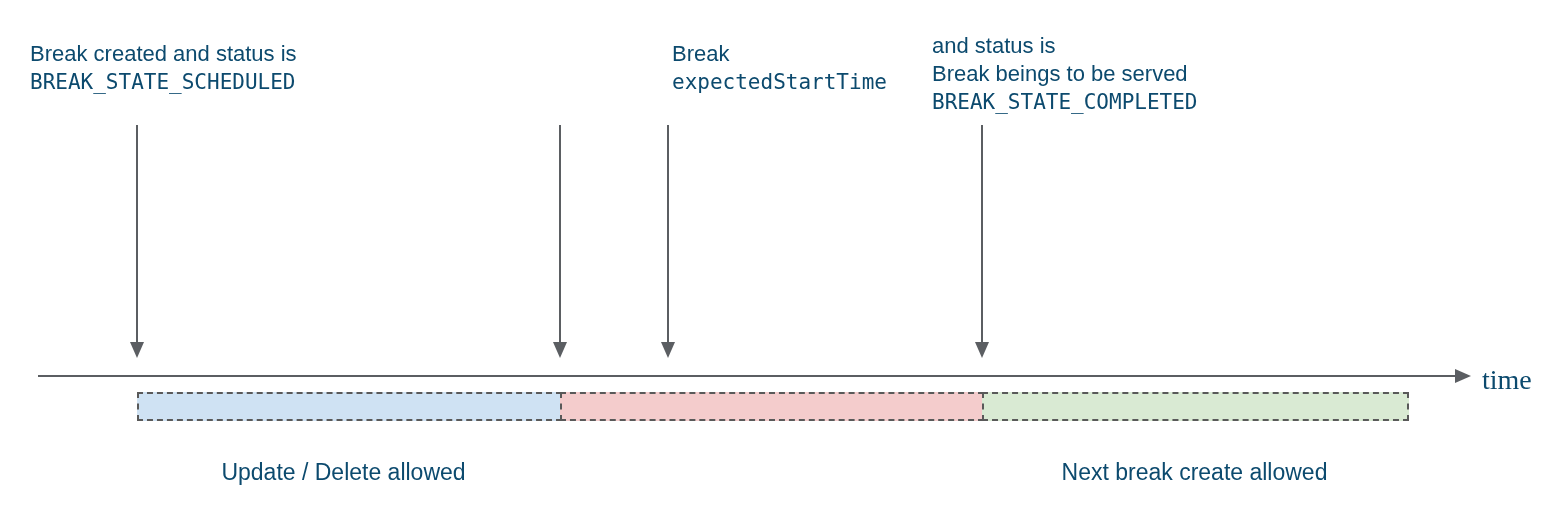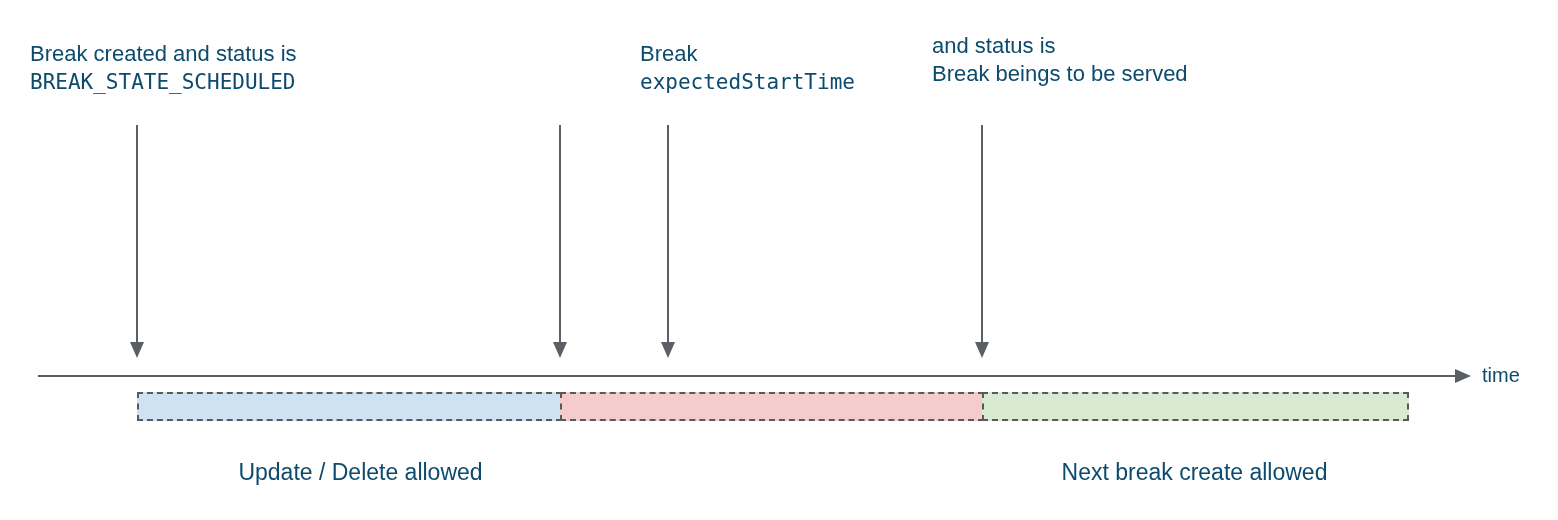--- a/index.html
+++ b/index.html
@@ -22,21 +22,21 @@
     font-size: 22px;
     line-height: 28px;
     white-space: nowrap;
   }
   .annotation .mono {
     font-family: "DejaVu Sans Mono", "Liberation Mono", monospace;
     font-size: 21px;
   }
   .ann-1 { left: 30px;  top: 40px; }
   .ann-2 { left: 352px; top: 40px; }
-  .ann-3 { left: 640px; top: 40px; }
+  .ann-3 { left: 672px; top: 40px; }
   .ann-4 { left: 932px; top: 32px; }
   
   .arrow {
     position: absolute;
     top: 125px;
     width: 2px;
     height: 217px;
     background: #5b5e62;
   }
   .arrow::after {
@@ -71,21 +71,22 @@
     width: 0;
     height: 0;
     border-top: 7px solid transparent;
     border-bottom: 7px solid transparent;
     border-left: 16px solid #5b5e62;
   }
   .timeline-label {
     position: absolute;
     left: 1482px;
     top: 364px;
-    font-size: 20px;
+    font-size: 28px;
+    font-family: Liberation Serif, serif;
   }
   
   .bar {
     position: absolute;
     left: 137px;
     top: 392px;
     height: 29px;
     display: flex;
   }
   .segment {
@@ -96,21 +97,21 @@
   .seg-1 { width: 425px; }
   .seg-2 { width: 424px; margin-left: -2px; }
   .seg-3 { width: 427px; margin-left: -2px; }
   
   .seg-label {
     position: absolute;
     top: 459px;
     font-size: 23px;
     text-align: center;
   }
-  .lab-1 { left: 149px; width: 423px; text-align: center; }
+  .lab-1 { left: 132px; width: 423px; text-align: center; }
   .lab-2 { left: 560px; width: 422px; }
   .lab-3 { left: 982px; width: 425px; }
 </style>
 </head>
 <body>
 
 <div class="canvas">
 
   <div class="annotation ann-1">
     <div class="sans">Break created and status is</div>
@@ -119,20 +120,21 @@
 
 
   <div class="annotation ann-3">
     <div class="sans">Break</div>
     <div class="mono">expectedStartTime</div>
   </div>
 
   <div class="annotation ann-4">
     <div class="sans">and status is</div>
     <div class="sans">Break beings to be served</div>
+    <div class="mono">BREAK_STATE_COMPLETED</div>
   </div>
 
   <div class="arrow arrow-1"></div>
   <div class="arrow arrow-2"></div>
   <div class="arrow arrow-3"></div>
   <div class="arrow arrow-4"></div>
 
   <div class="timeline-line"></div>
   <div class="timeline-head"></div>
   <div class="timeline-label">time</div>

